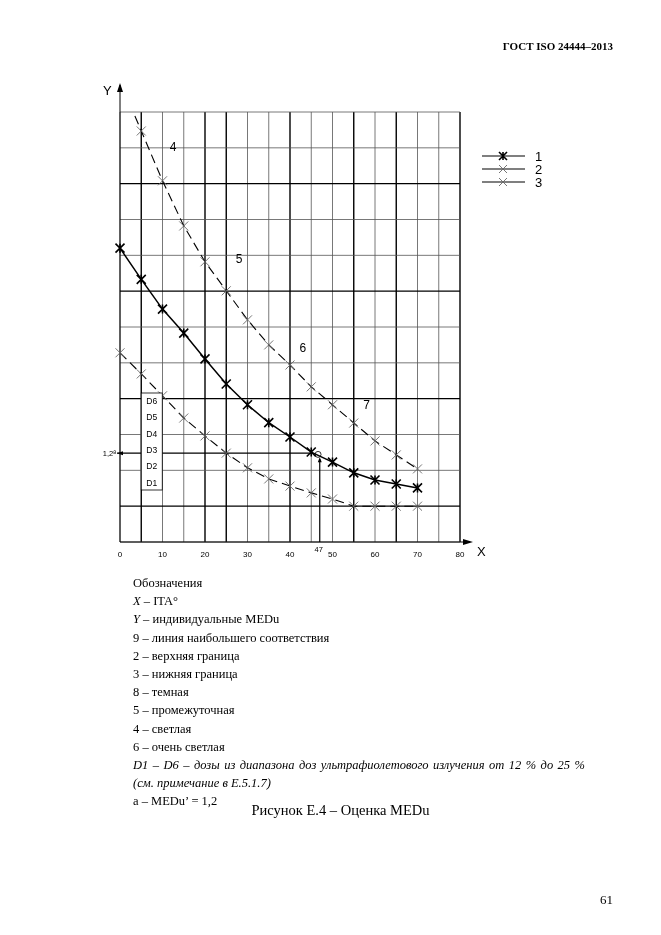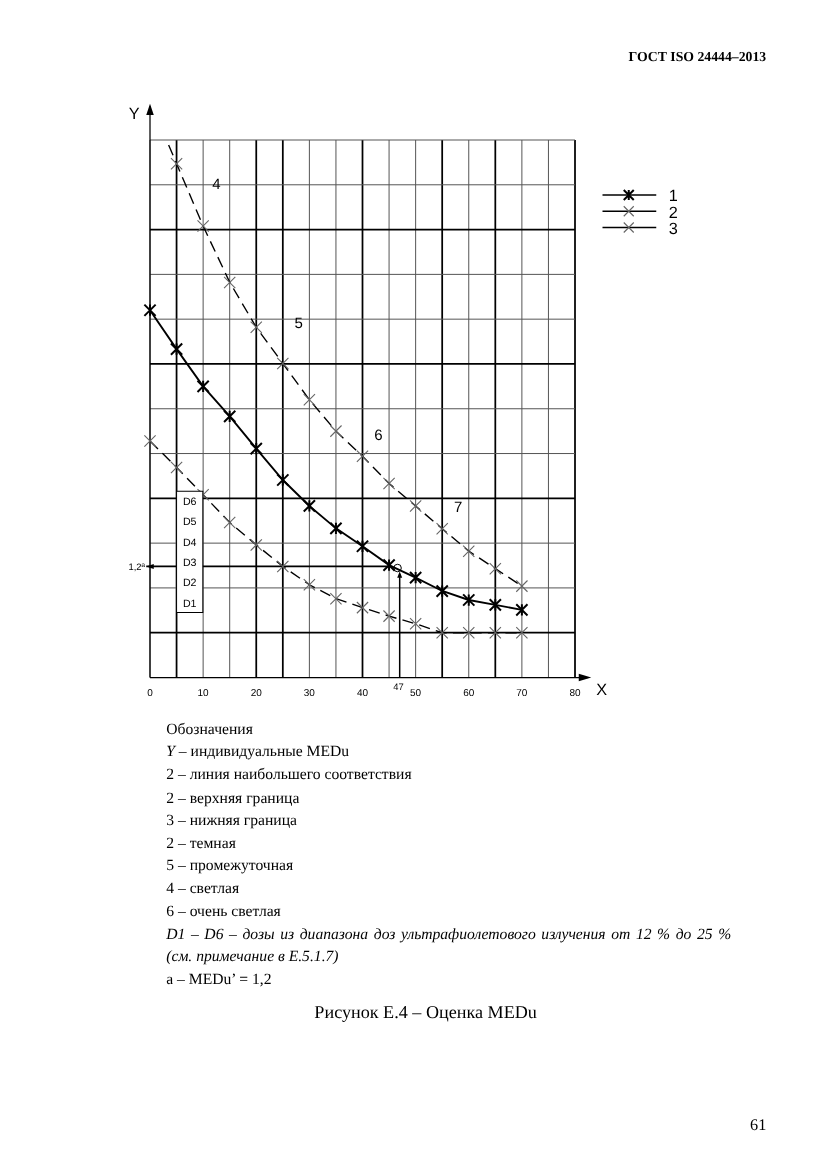--- a/index.html
+++ b/index.html
@@ -135,25 +135,26 @@
     <line x1="482" y1="169" x2="525" y2="169" stroke="#000" stroke-width="1.2"></line>
     <path d="M499,165 L507,173 M499,173 L507,165" stroke="#666" stroke-width="0.9" fill="none"></path>
     <text x="535" y="174" font-family="Liberation Sans, sans-serif" font-size="13">2</text>
     <line x1="482" y1="182" x2="525" y2="182" stroke="#000" stroke-width="1.2"></line>
     <path d="M499,178 L507,186 M499,186 L507,178" stroke="#666" stroke-width="0.9" fill="none"></path>
     <text x="535" y="187" font-family="Liberation Sans, sans-serif" font-size="13">3</text>
   </svg>
 
 <div class="legend">
   <div class="title">Обозначения</div>
+  <div><i>X</i><span> – ITA°</span></div>
   <div><i>Y</i><span> – индивидуальные MEDu</span></div>
-  <div>2 – линия наибольшего соответствия</div>
+  <div>9 – линия наибольшего соответствия</div>
   <div>2 – верхняя граница</div>
   <div>3 – нижняя граница</div>
-  <div>2 – темная</div>
+  <div>8 – темная</div>
   <div>5 – промежуточная</div>
   <div>4 – светлая</div>
   <div>6 – очень светлая</div>
   <div class="wrap"><span>D1 – D6 – дозы из диапазона доз ультрафиолетового излучения от 12 % до 25 % (см. примечание в Е.5.1.7)</span></div>
   <div>a – MEDu’ = 1,2</div>
 </div>
 
 <div class="caption">Рисунок Е.4 – Оценка MEDu</div>
 <div class="pnum">61</div>
 

